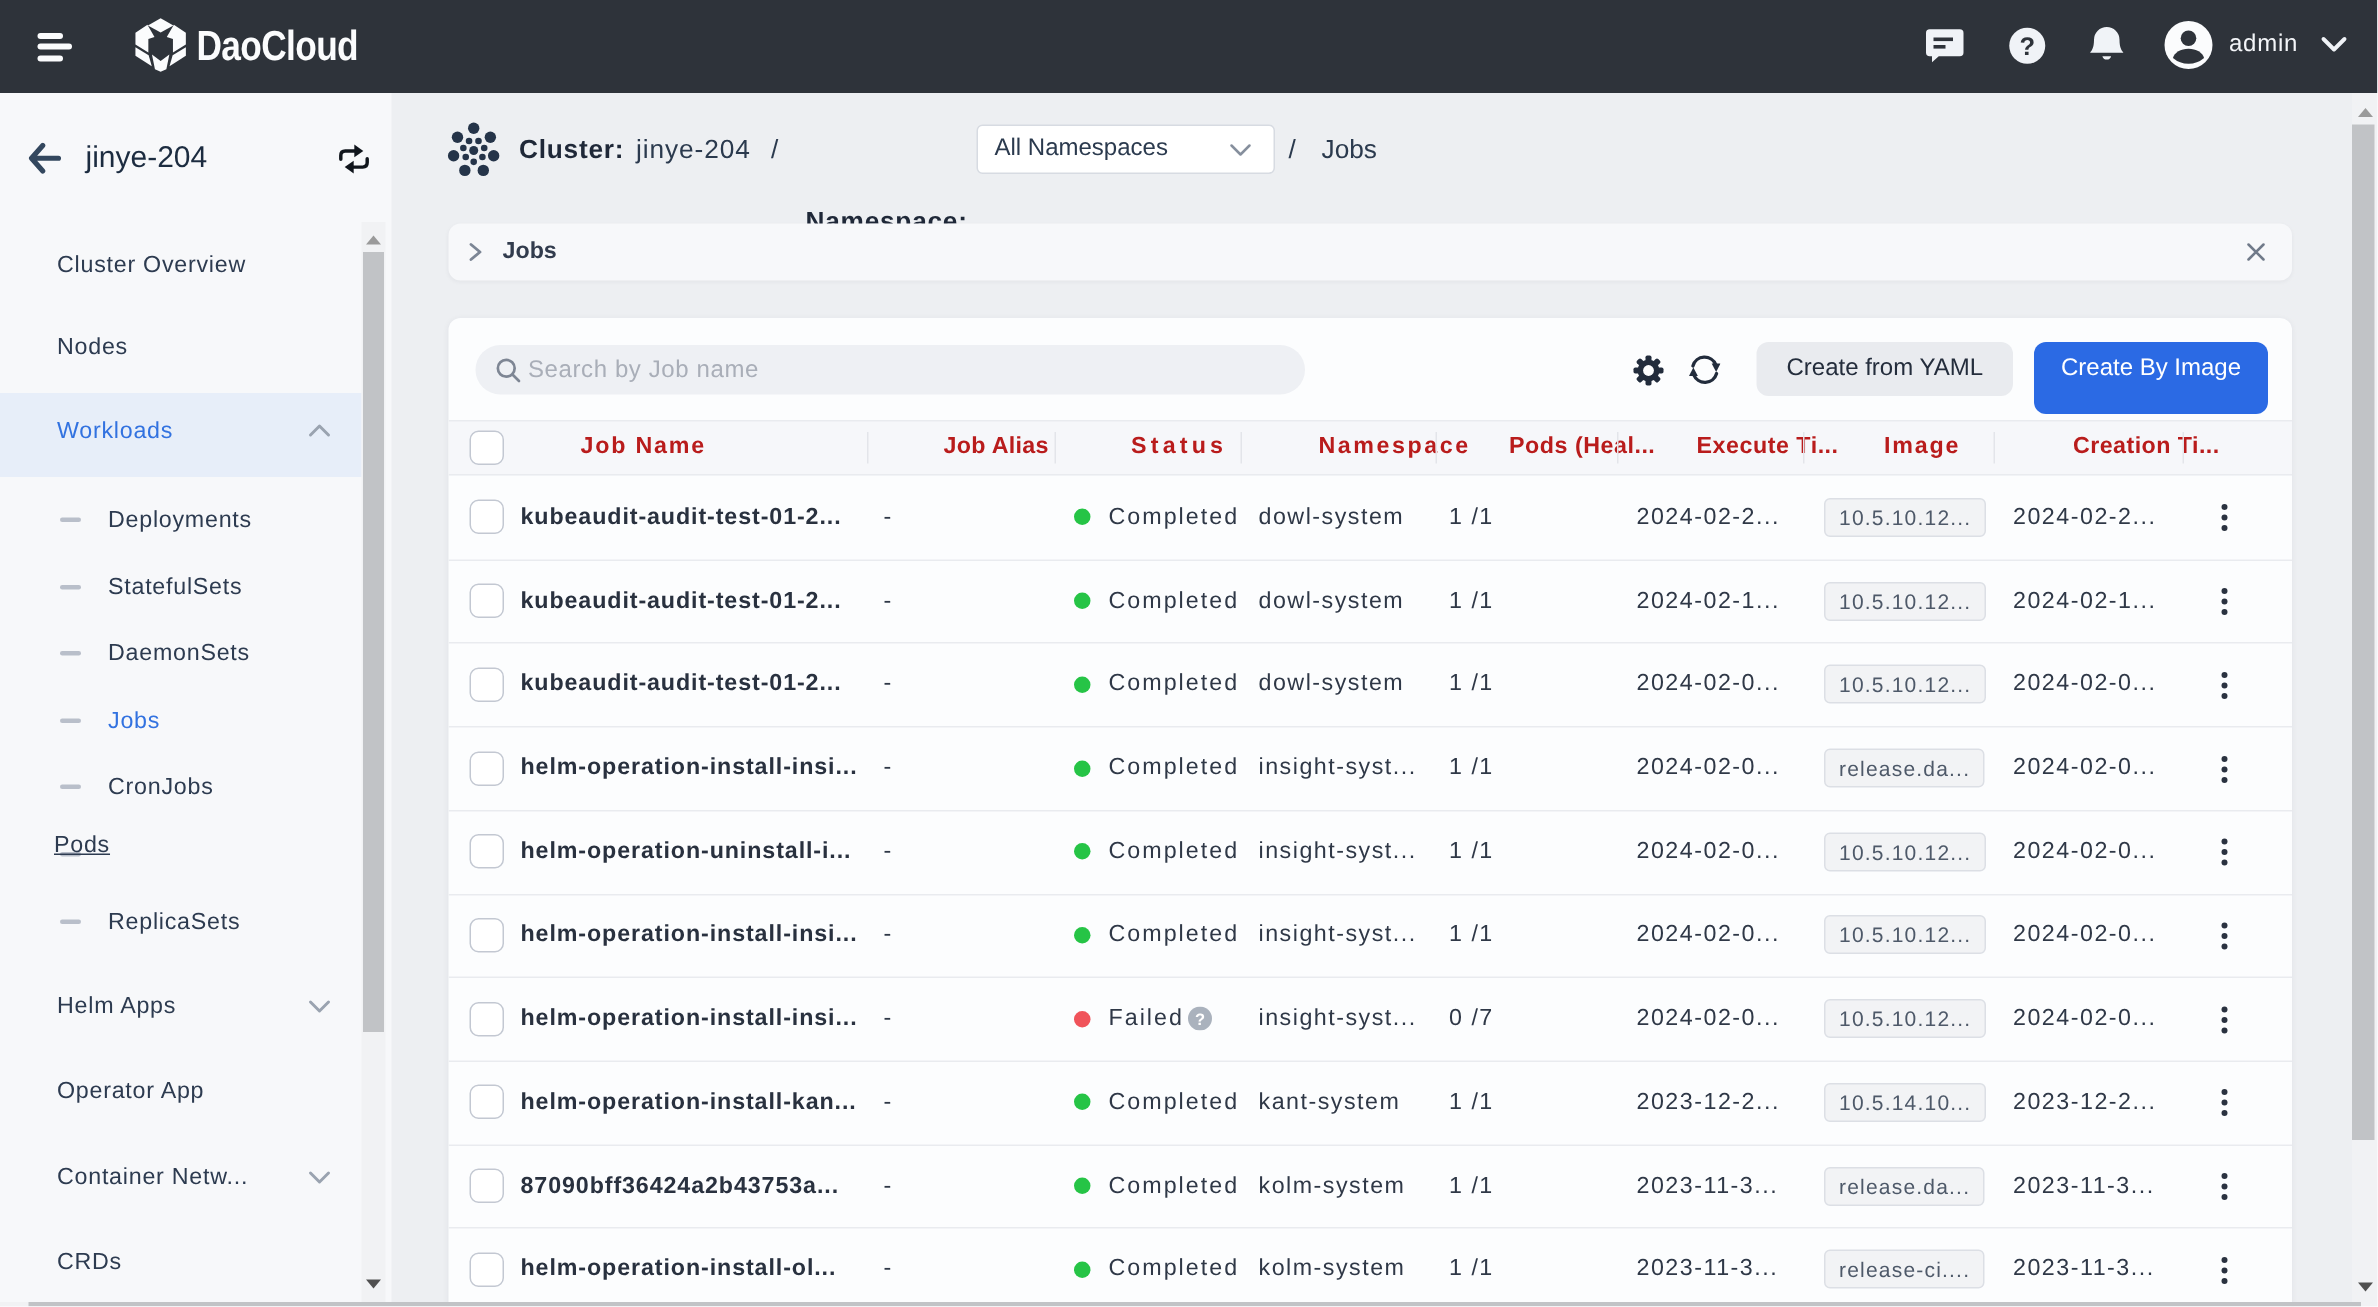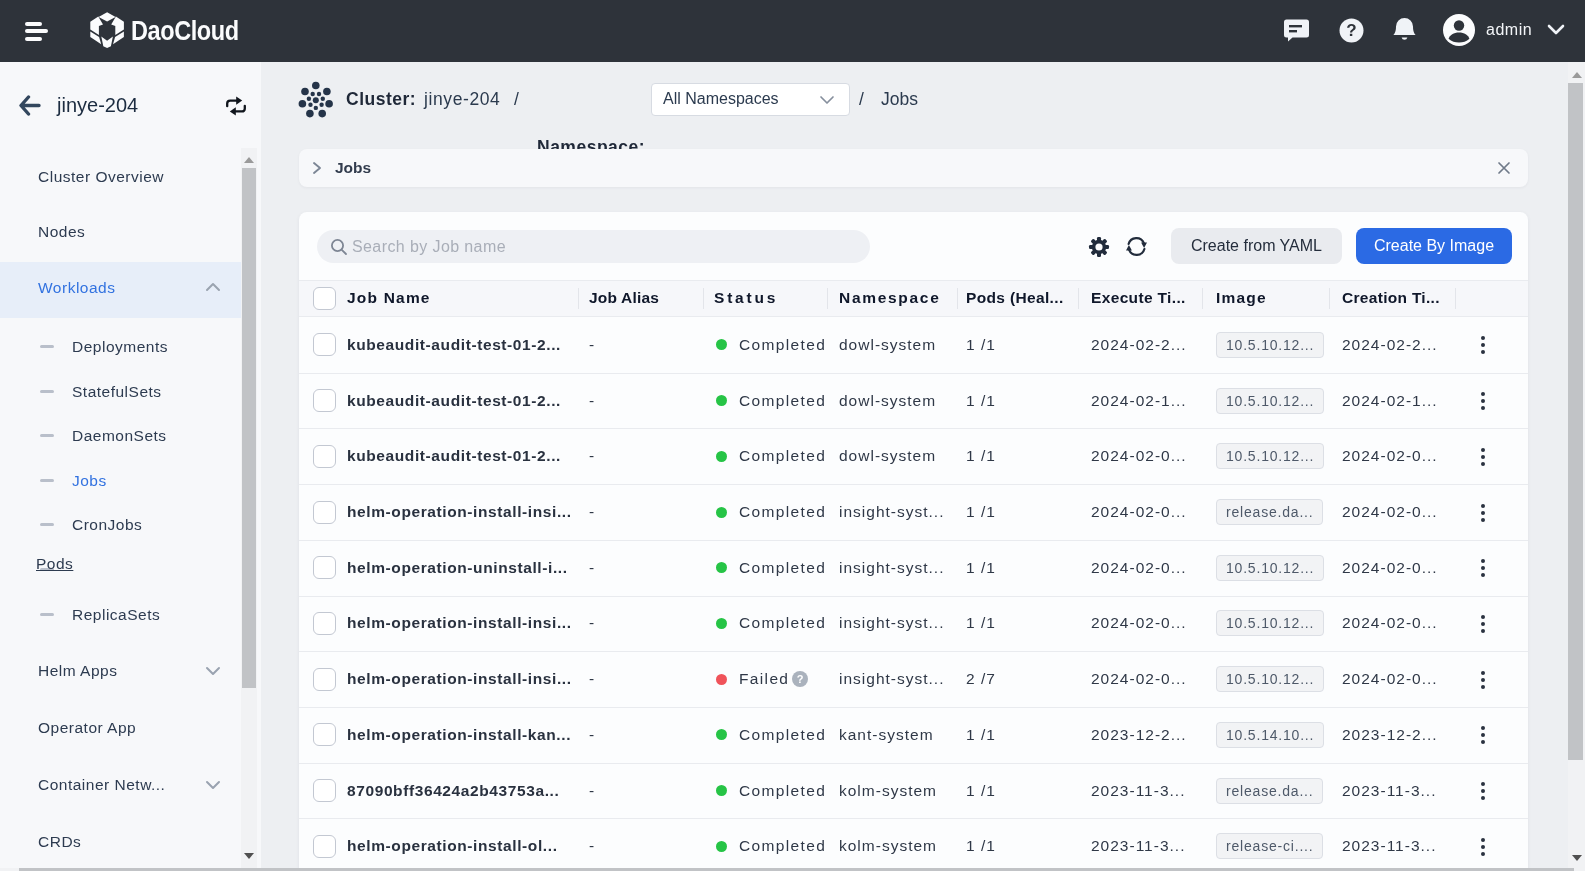--- a/index.html
+++ b/index.html
@@ -18,21 +18,21 @@
   .subdash { position:absolute; left:40px; width:14px; height:3px; border-radius:2px; background:#b9bfca; }
 
   
   #main { position:absolute; left:261px; top:62px; width:1307px; height:809px; background:#edeff2; }
 
   .bold { font-weight:bold; }
   .jn { letter-spacing:0.6px !important; }
   .chip { position:absolute; height:26px; line-height:24px; padding:0 9px; border:1px solid #dcdfe5; background:#f2f3f5; border-radius:4px; font-size:14px; color:#4e5969; letter-spacing:0.8px; }
   .dot { position:absolute; width:11px; height:11px; border-radius:50%; }
   .rowtxt { position:absolute; font-size:15.5px; color:#2f3847; white-space:nowrap; letter-spacing:1px; }
-  .hdrtxt { position:absolute; font-size:15.5px; color:#0f172a; font-weight:bold; white-space:nowrap; letter-spacing:1.2px; }
+  .hdrtxt { position:absolute; font-size:15.5px; color:#b91c1c; font-weight:bold; white-space:nowrap; letter-spacing:1.2px;margin-left:40px; }
   .kebab { position:absolute; left:1182px; width:4px; }
   .cbx2 { position:absolute; left:14px; width:23px; height:23px; border:1.5px solid #c3c8d2; border-radius:6px; background:#fff; }
   .hsep { position:absolute; top:76px; width:1px; height:21px; background:#e3e5ea; }
   .kebab span { display:block; width:4px; height:4px; border-radius:50%; background:#2a3240; margin-bottom:3px; }
 
   
   .sb-track { position:absolute; background:#f1f2f4; }
   .sb-thumb { position:absolute; background:#c1c3c6; }
   .arr { position:absolute; width:0; height:0; }
 </style>
@@ -110,21 +110,21 @@
       </g>
       <circle cx="11" cy="11" r="3.6" fill="#fcfdfe"></circle>
     </svg>
     <svg class="abs" style="left:827px; top:24px;" width="21" height="21" viewBox="0 0 21 21">
       <path d="M2.6 8.0 A8.1 8.1 0 0 1 17.9 7.2" stroke="#222c3c" stroke-width="2.2" fill="none" stroke-linecap="round"></path>
       <path d="M18.4 13.0 A8.1 8.1 0 0 1 3.1 13.8" stroke="#222c3c" stroke-width="2.2" fill="none" stroke-linecap="round"></path>
       <polygon points="15.1,6.4 21,6.4 18.1,12.0" fill="#222c3c"></polygon>
       <polygon points="5.9,14.6 0,14.6 2.9,9.0" fill="#222c3c"></polygon>
     </svg>
     <div class="abs" style="left:872px; top:16px; width:171px; height:36px; background:#e9ebef; border-radius:8px; text-align:center; line-height:36px; font-size:16px; color:#242d3c;">Create from YAML</div>
-    <div class="abs" style="left:1057px; top:16px; width:156px; height:36px; background:#2b6ae4; border-radius:8px; text-align:center; line-height:36px; font-size:16px; color:#fff;">Create By Image</div>
+    <div class="abs" style="left:1057px; top:16px; width:156px; height:48px; background:#2b6ae4; border-radius:8px; text-align:center; line-height:36px; font-size:16px; color:#fff;">Create By Image</div>
 
     <div class="abs" style="left:0; top:68px; width:1229px; height:37px; background:#f6f7fa; border-top:1px solid #e9ebef; border-bottom:1px solid #e9ebef;"></div>
     <div class="abs cbx2" style="top:75px;"></div>
     <div class="hdrtxt" style="left:48px; top:77px;">Job Name</div>
     <div class="hdrtxt" style="left:290px; top:77px; letter-spacing:0.2px;">Job Alias</div>
     <div class="hdrtxt" style="left:415px; top:77px; letter-spacing:2.8px;">Status</div>
     <div class="hdrtxt" style="left:540px; top:77px; letter-spacing:1.7px;">Namespace</div>
     <div class="hdrtxt" style="left:667px; top:77px; letter-spacing:0.35px;">Pods (Heal...</div>
     <div class="hdrtxt" style="left:792px; top:77px; letter-spacing:0.35px;text-align:right;">Execute Ti...</div>
     <div class="hdrtxt" style="left:917px; top:77px;">Image</div>
@@ -243,21 +243,21 @@
     <div class="abs cbx2" style="top:455.6px;"></div>
     <div class="rowtxt bold jn" style="left:48px; top:458.1px; width:226px; overflow:hidden; color:#29313f;">helm-operation-install-insi...</div>
     <div class="rowtxt" style="left:290px; top:458.1px;">-</div>
     <div class="dot" style="left:417px; top:461.6px; background:#f0535a;"></div>
     <div class="rowtxt" style="left:440px; top:458.1px; width:87px; overflow:hidden; letter-spacing:1.35px;">Failed</div>
       <svg class="abs" style="left:493px; top:459.1px;" width="16" height="16" viewBox="0 0 16 16">
         <circle cx="8" cy="8" r="8" fill="#aab2bd"></circle>
         <text x="8" y="12" text-anchor="middle" font-size="11" font-weight="bold" fill="#fff" font-family="Liberation Sans">?</text>
       </svg>
     <div class="rowtxt" style="left:540px; top:458.1px; width:113px; overflow:hidden;">insight-syst...</div>
-    <div class="rowtxt" style="left:667px; top:458.1px;">2 /7</div>
+    <div class="rowtxt" style="left:667px; top:458.1px;">0 /7</div>
     <div class="rowtxt" style="left:792px; top:458.1px;">2024-02-0...</div>
     <div class="chip" style="left:917px; top:454.1px;">10.5.10.12...</div>
     <div class="rowtxt" style="left:1043px; top:458.1px;">2024-02-0...</div>
     <div class="kebab" style="top:458.6px;">
         <span></span>
         <span></span>
         <span></span>
       </div>
 
     <div class="abs" style="left:0; top:494.9px; width:1229px; height:1px; background:#e9ebef;"></div>

